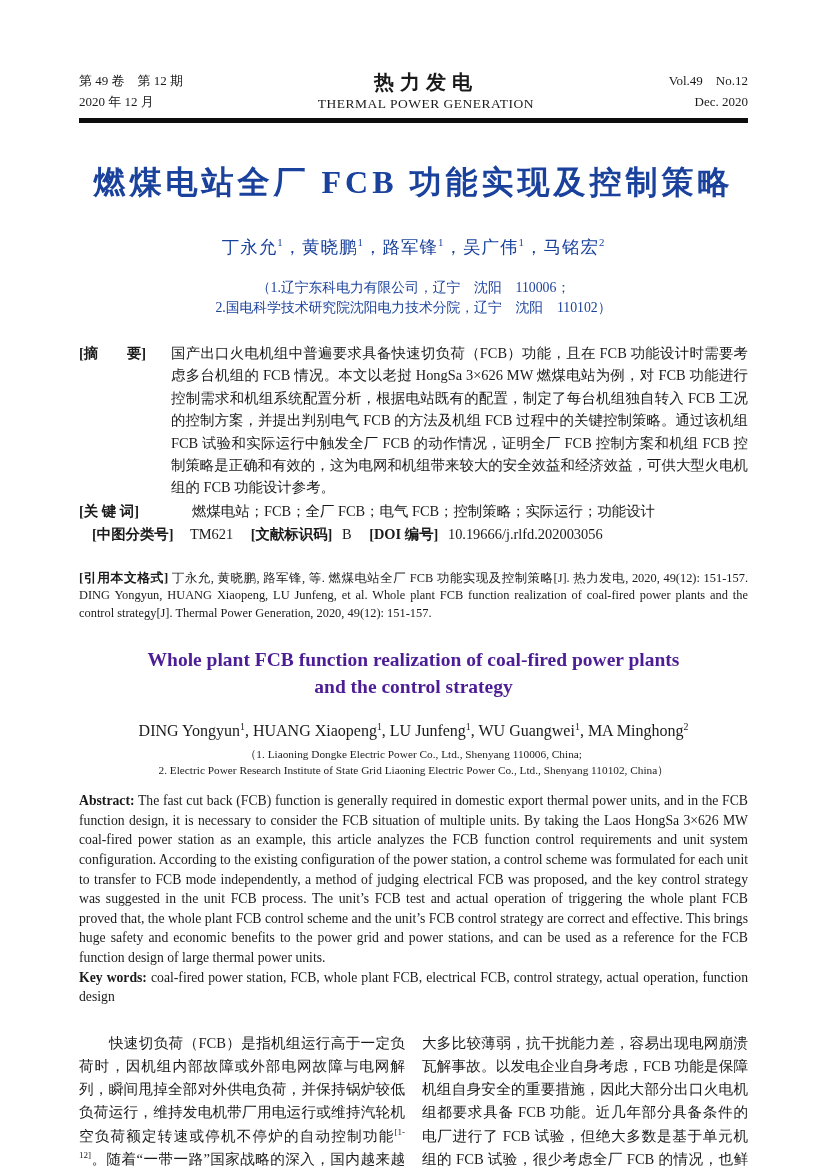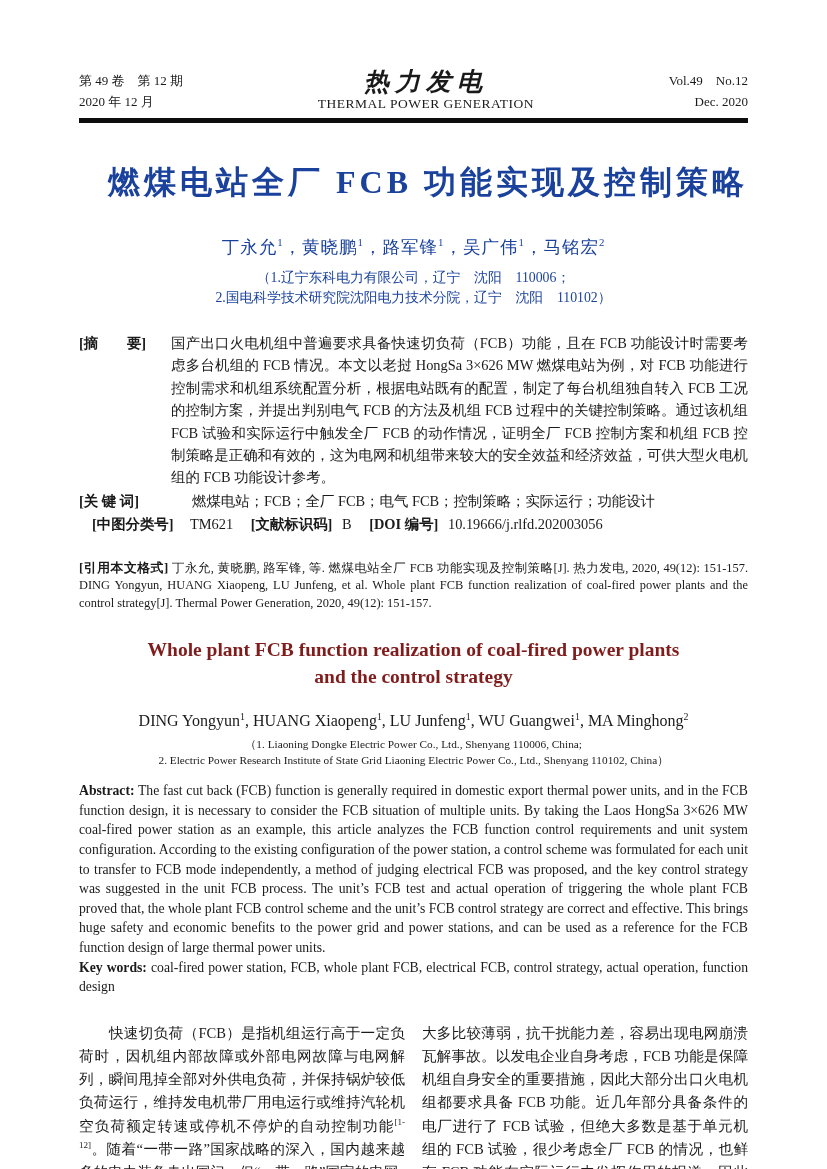--- a/index.html
+++ b/index.html
@@ -6,44 +6,44 @@
   html,body { background:#888; }
   .page {
     width:827px; height:1169px; margin:0 auto; background:#ffffff;
     font-family:"Liberation Serif","DejaVu Serif",serif;
     color:#1a1a1a; padding:70px 79px 0 79px; position:relative; overflow:hidden;
   }
   
   .jheader { display:flex; align-items:flex-start; }
   .jh-left { font-size:13px; line-height:21px; white-space:nowrap; }
   .jh-center { text-align:center; flex:1; }
-  .jh-name { font-size:25px; font-weight:bold; font-style:italic; letter-spacing:6px; line-height:24px; }
+  .jh-name { font-size:20px; font-weight:bold; letter-spacing:6px; line-height:24px; }
   .jh-en { font-size:13.5px; letter-spacing:0.5px; line-height:19px; }
   .jh-right { font-size:13px; line-height:21px; text-align:right; white-space:nowrap; }
   .header-rule { margin-top:5px; height:3px; border-top:3.5px solid #0d0d0d; border-bottom:2px solid #0d0d0d; }
   
-  .title-cn { margin-top:38px; text-align:right; font-size:32px; font-weight:bold;
+  .title-cn { margin-top:38px; text-align:center; font-size:32px; font-weight:bold;
               letter-spacing:4px; color:#1a419c; }
   .authors-cn { margin-top:30px; text-align:center; font-size:17.5px; color:#1a419c; letter-spacing:1px; }
-  .affil-cn { margin-top:9px; text-align:center; font-size:13.8px; color:#1a419c; line-height:20px; }
+  .affil-cn { margin-top:19px; text-align:center; font-size:13.8px; color:#1a419c; line-height:20px; }
   sup { font-size:0.62em; vertical-align:super; line-height:0; }
   
   .meta-block { margin-top:24px; }
   .row { display:flex; font-size:14.4px; line-height:22.4px; }
   .row-label { flex:0 0 92px; font-weight:bold; white-space:nowrap; }
   .row-body { flex:1; text-align:justify; }
   .kw-row { margin-top:1px;gap:21px; }
   .class-row { margin-top:1px;margin-left:13px; }
   .class-body span.val { margin:0 14px 0 6px; }
   
   .citation { margin-top:24px; font-size:12.4px; line-height:17.5px; text-align:justify; }
   .citation .cit-label { font-weight:bold; font-size:12.8px; }
   
   .title-en { margin-top:24px; text-align:center; font-size:19.5px; font-weight:bold;
-              color:#7f1d1d; line-height:27px; }
+              color:#4c1d95; line-height:27px; }
   .authors-en { margin-top:22px; text-align:center; font-size:16px; }
   .affil-en { margin-top:7px; text-align:center; font-size:11.3px; line-height:15.5px; }
   
   .abstract-en { margin-top:13px; font-size:13.7px; line-height:19.6px; text-align:justify; }
   .abstract-en b { font-weight:bold; }
   
   .body-cols { margin-top:25px; display:flex; gap:17px; font-size:14.6px; line-height:23.2px; }
   .col { flex:1; text-align:justify; }
   .col p.indent { text-indent:2.05em; }
 </style>

